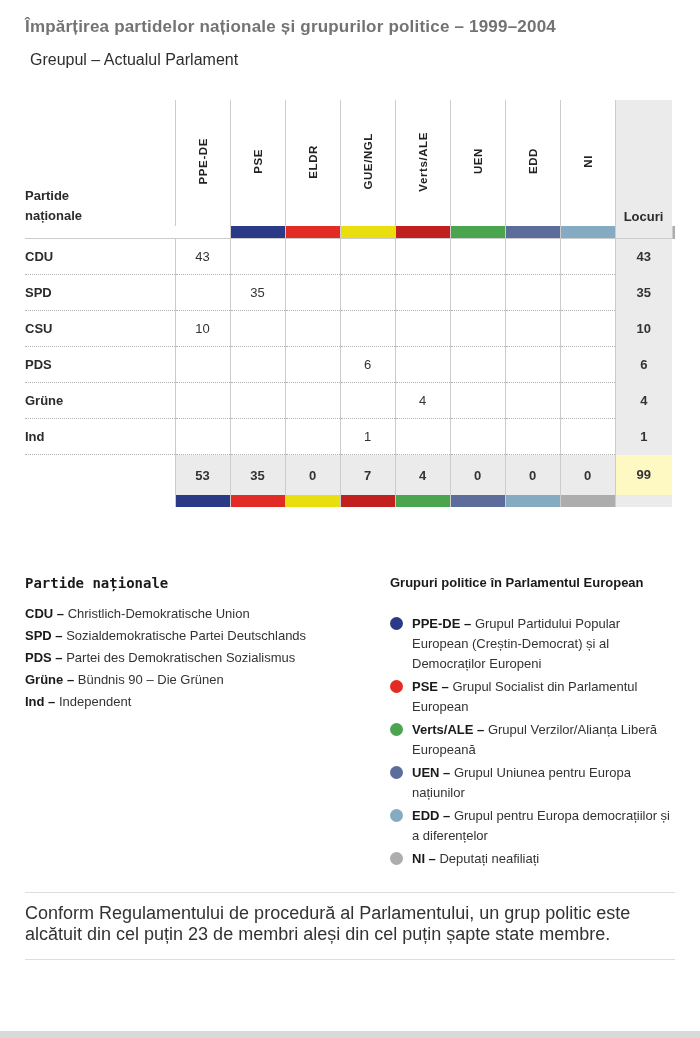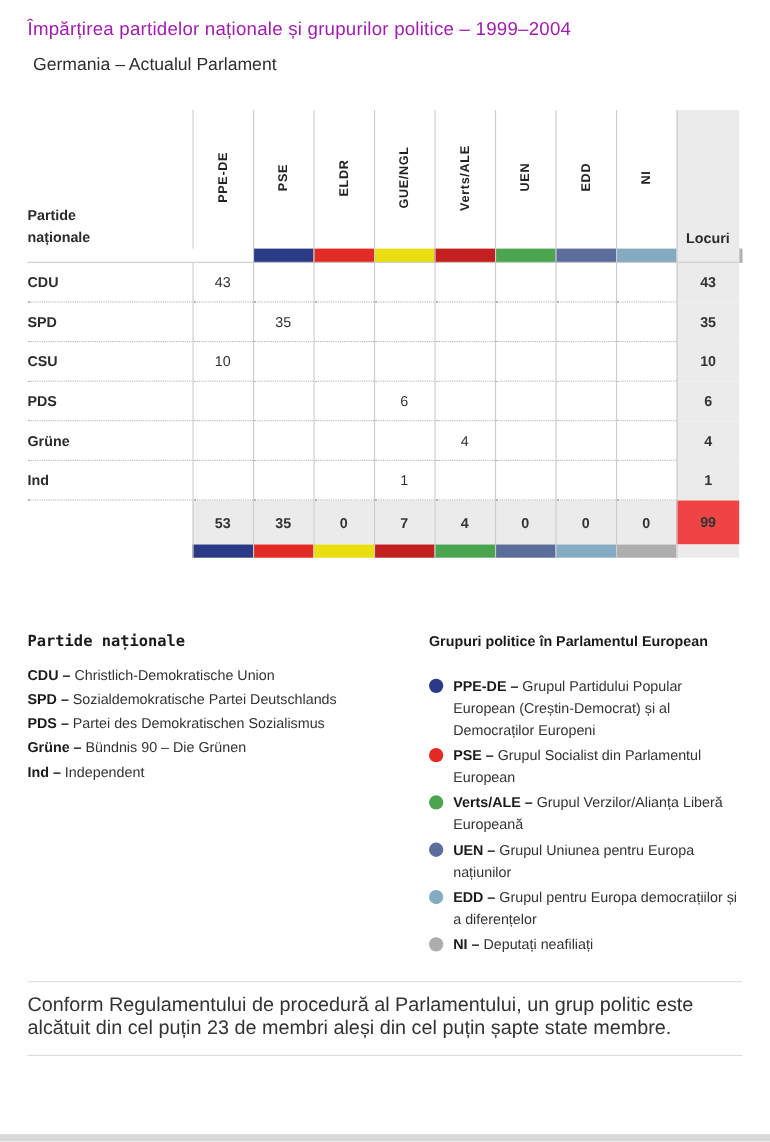--- a/index.html
+++ b/index.html
@@ -1,19 +1,19 @@
 <!DOCTYPE html>
 <html><head>
 <meta charset="utf-8">
 <style>
   html,body{margin:0;padding:0;background:#fff;}
   .page{position:relative;width:700px;height:1038px;background:#ffffff;overflow:hidden;
         font-family:"Liberation Sans",sans-serif;color:#333;box-sizing:border-box;padding:0 25px;}
   
-  .title{margin:14px 0 0;font-size:17px;line-height:26px;font-weight:normal;color:#a21caf;letter-spacing:.2px;}
+  .title{margin:14px 0 0;font-size:17px;line-height:26px;font-weight:bold;color:#737373;letter-spacing:.2px;}
   .subtitle{margin:8px 0 0 5px;font-size:16px;line-height:24px;font-weight:normal;color:#2e2e2e;}
   
   table.parties{border-collapse:collapse;table-layout:fixed;width:650px;margin-top:28px;}
   td{padding:0;font-size:13px;color:#333;}
   td.th-left{vertical-align:bottom;padding-bottom:12px;border-bottom:1px solid #ccc;}
   td.th-left span{display:block;width:84px;font-weight:bold;line-height:20px;color:#2b2b2b;}
   td.th{height:126px;text-align:center;vertical-align:middle;border-left:1px solid #ccc;}
   .vlabel{display:inline-block;writing-mode:vertical-rl;transform:rotate(180deg);
           font-weight:bold;font-size:11.5px;letter-spacing:.6px;color:#222;}
   td.th-locuri{background:#ebebeb;vertical-align:bottom;text-align:center;
@@ -24,21 +24,21 @@
   tr.data-row td{height:35px;vertical-align:middle;margin-left:20px;}
   td.plabel{font-weight:bold;color:#2b2b2b;text-align:left;}
   td.num{text-align:center;border-left:1px solid #ccc;}
   td.seats{background:#ebebeb;text-align:center;font-weight:bold;border-left:1px solid #ccc;}
   tr.data-row.first td{border-top:1px solid #ccc;}
   tr.data-row.dotted td.plabel,tr.data-row.dotted td.num{border-top:1px dotted #b3b3b3;}
   tr.total-row td{height:40px;vertical-align:middle;margin-left:10px;}
   tr.total-row td.empty{background:#fff;border-top:1px dotted #b3b3b3;}
   tr.total-row td.tot{background:#ebebeb;text-align:center;font-weight:bold;
                       border-left:1px solid #ccc;border-top:1px dotted #b3b3b3;}
-  tr.total-row td.seats-tot{background:#ef4444;text-align:center;font-weight:bold;border-left:1px solid #ccc;}
+  tr.total-row td.seats-tot{background:#fef9c3;text-align:center;font-weight:bold;border-left:1px solid #ccc;}
   
   .legends{display:flex;margin-top:68px;}
   .legend-left{width:365px;flex:none;}
   .legend-left h3{margin:0 0 15px;font-family:"DejaVu Sans Mono",monospace;font-size:14px;color:#1a1a1a;}
   .lp-item{font-size:13px;line-height:15px;margin-bottom:7px;color:#333;}
   .lp-item b{color:#1a1a1a;}
   .legend-right{flex:1;}
   .legend-right h3{margin:0 0 24px;font-size:13px;color:#1a1a1a;}
   .lg-item{display:flex;margin-bottom:3px;}
   .dot{flex:none;width:13px;height:13px;border-radius:50%;margin:3px 9px 0 0;background:#999;}
@@ -49,21 +49,21 @@
   .rule2{border:none;border-top:1px solid #ddd;margin:14px 0 0;}
   .footnote{margin:10px 0 0;font-size:18px;line-height:21px;color:#333;}
   .bottom-strip{position:absolute;left:0;right:0;bottom:0;height:7px;background:#d9d9d9;}
 </style>
 </head>
 <body>
 
 <div class="page">
 
   <h1 class="title">Împărțirea partidelor naționale și grupurilor politice – 1999–2004</h1>
-  <h2 class="subtitle">Germania – Actualul Parlament</h2>
+  <h2 class="subtitle">Greupul – Actualul Parlament</h2>
 
   <table class="parties">
     <colgroup>
       <col style="width:150px">
       <col style="width:55px">
         <col style="width:55px">
         <col style="width:55px">
         <col style="width:55px">
       <col style="width:55px">
         <col style="width:55px">

